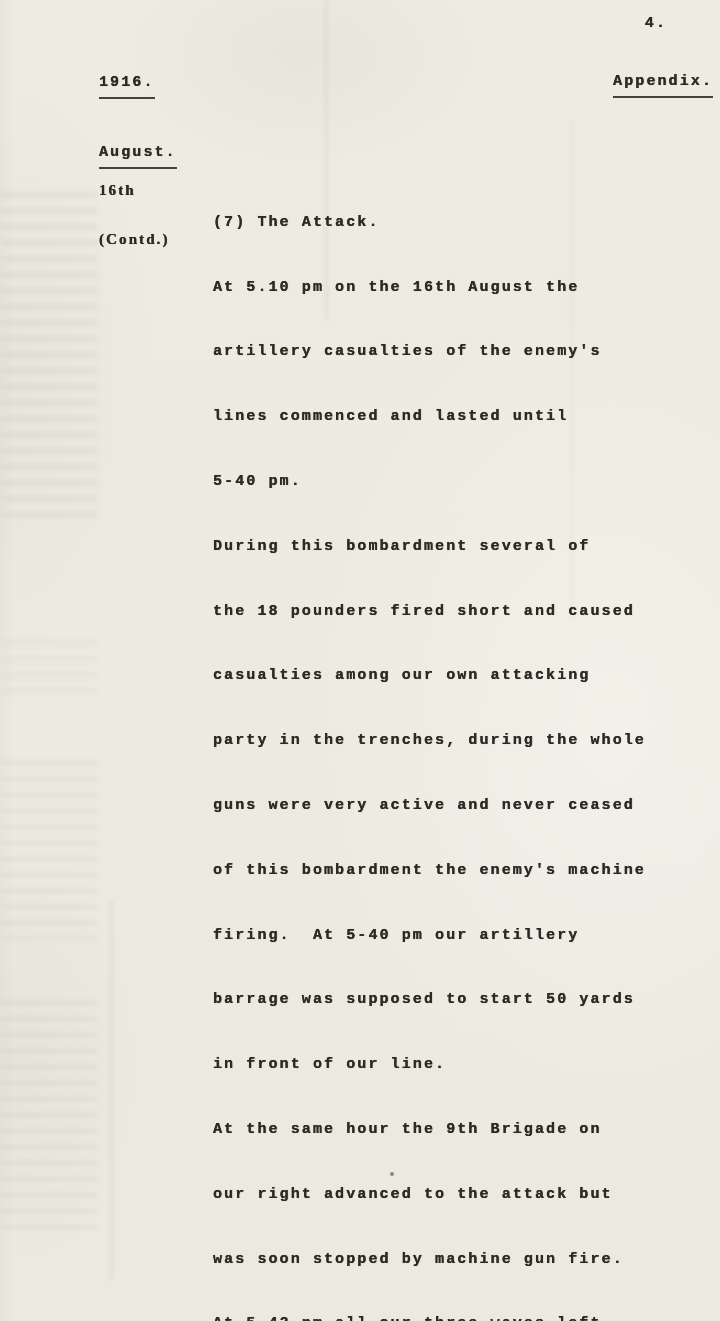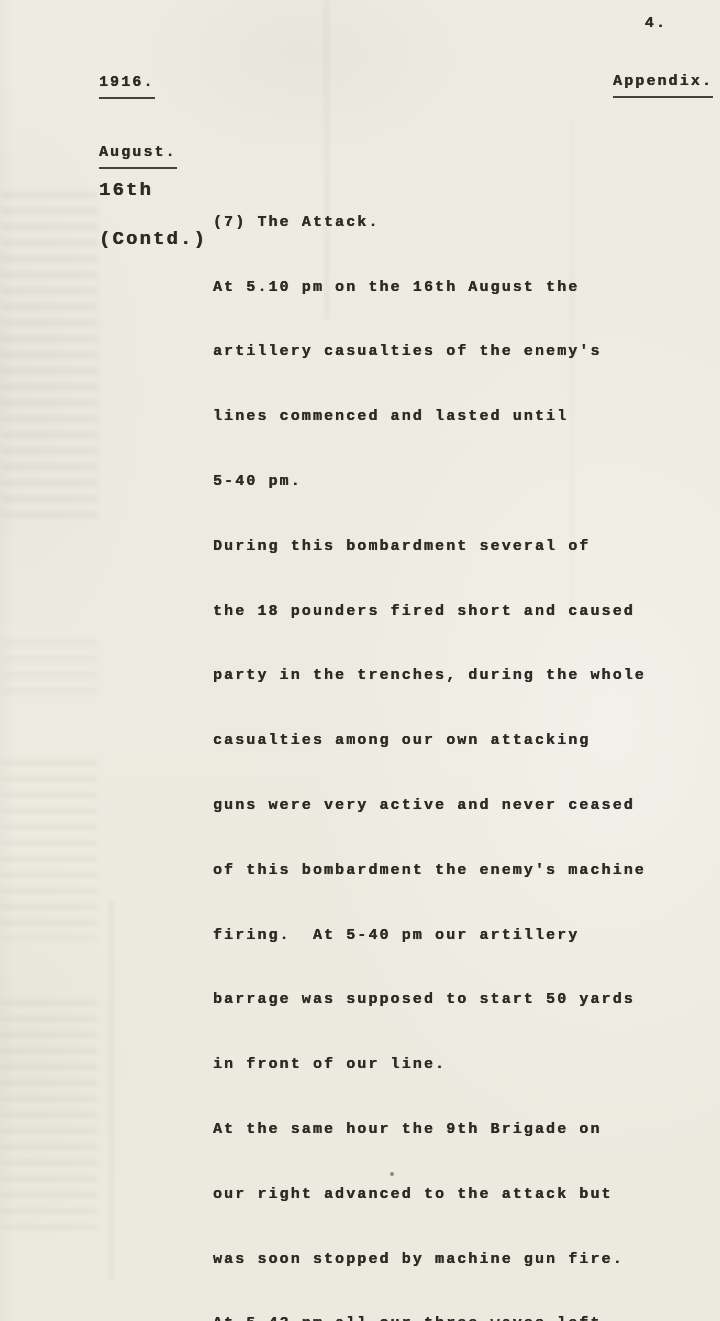--- a/index.html
+++ b/index.html
@@ -75,23 +75,24 @@
     padding-bottom: 6px;
   }
   .year-heading     { left: 99px;  top: 74px; }
   .appendix-heading { right: 7px;  top: 73px; }
   .month-heading    { left: 99px;  top: 115px; margin-top: 29px; }
 
   .margin-note {
     position: absolute;
     left: 99px;
     top: 150px;
-    font-size: 19px;
+    font-size: 15px;
     line-height: 16.2px;
     letter-spacing: 2.1px;
+    font-family: Liberation Serif, serif;
   }
   .body-text {
     position: absolute;
     left: 213px;
     top: 150px;
     width: 470px;
     font-size: 15px;
     line-height: 16.2px;
     letter-spacing: 2.1px;
   }
@@ -144,24 +145,24 @@
       <div class="tline">artillery casualties of the enemy's</div>
     
       <div class="tline">lines commenced and lasted until</div>
     
       <div class="tline">5-40 pm.</div>
     
       <div class="tline">During this bombardment several of</div>
     
       <div class="tline">the 18 pounders fired short and caused</div>
     
+      <div class="tline">casualties among our own attacking</div>
+    
       <div class="tline">party in the trenches, during the whole</div>
     
-      <div class="tline">casualties among our own attacking</div>
-    
       <div class="tline">guns were very active and never ceased</div>
     
       <div class="tline">of this bombardment the enemy's machine</div>
     
       <div class="tline">firing.  At 5-40 pm our artillery</div>
     
       <div class="tline">barrage was supposed to start 50 yards</div>
     
       <div class="tline">in front of our line.</div>
     

